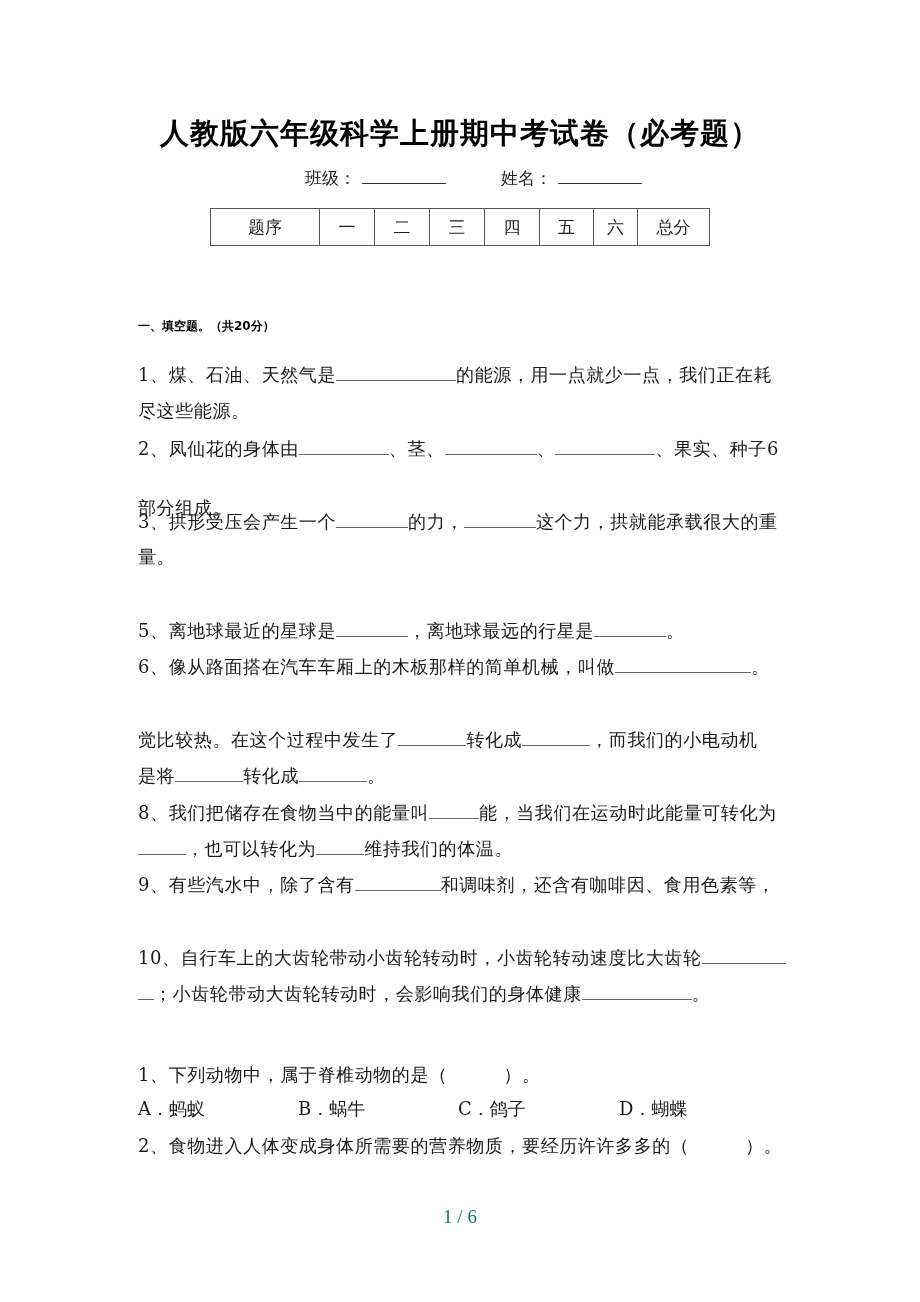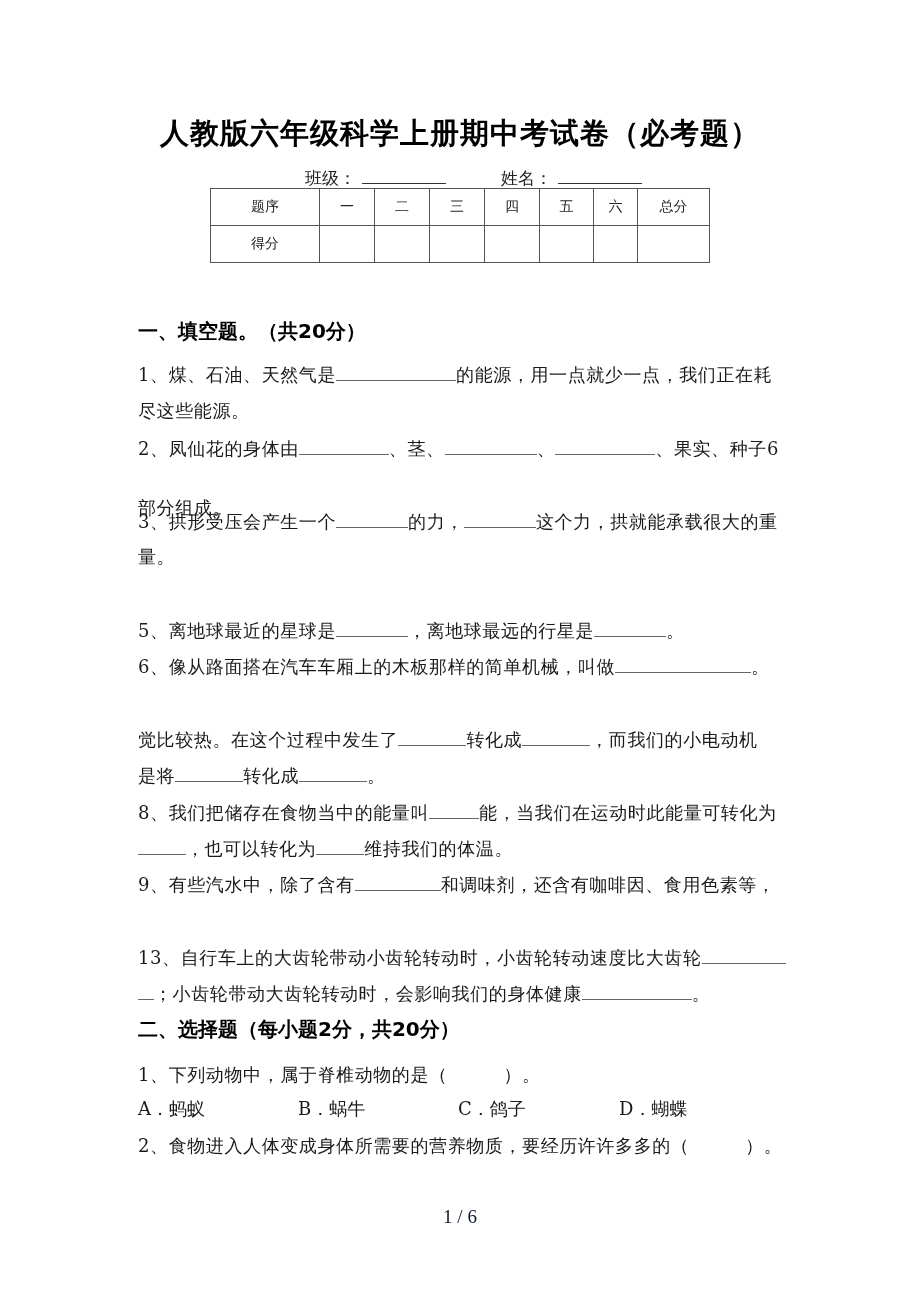--- a/index.html
+++ b/index.html
@@ -17,40 +17,40 @@
   .meta {
     position: absolute; top: 166px; left: 0; width: 920px;
     font-size: 17px; color: #222;
   }
   .meta .field { position: absolute; white-space: nowrap; }
   .meta .blank {
     display: inline-block; width: 84px; border-bottom: 1px solid #333;
     height: 17px; vertical-align: baseline; margin-left: 6px;
   }
   table.score {
-    position: absolute; left: 210px; top: 188px;
-    border-collapse: collapse; font-size: 14px; color: #222;
+    position: absolute; left: 210px; top: 208px;
+    border-collapse: collapse; font-size: 17px; color: #222;
   }
   table.score td {
     border: 1px solid #555; text-align: center; height: 36px; padding: 0;
   }
   .sec {
     position: absolute; left: 138px;
     font-family: "DejaVu Sans", "Liberation Sans", sans-serif;
-    font-weight: bold; font-size: 20px; color: #000; white-space: nowrap;
+    font-weight: bold; font-size: 12px; color: #000; white-space: nowrap;
   }
   .line {
     position: absolute; left: 138px; font-size: 18px; white-space: nowrap;
     color: #1a1a1a; letter-spacing: 0.6px;
   }
   .u { display: inline-block; border-bottom: 1px solid #666; height: 18px; vertical-align: baseline; }
   .opt { position: absolute; font-size: 18px; white-space: nowrap; color: #1a1a1a; }
   .footer {
     position: absolute; top: 1206px; left: 0; width: 920px; text-align: center;
-    font-family: "Liberation Serif", "DejaVu Serif", serif; font-size: 19px; color: #0f172a;
+    font-family: "Liberation Serif", "DejaVu Serif", serif; font-size: 19px; color: #0f766e;
   }
 </style>
 </head>
 <body>
 
 <div class="page">
 
   <div class="title">人教版六年级科学上册期中考试卷（必考题）</div>
 
   <div class="meta">
@@ -67,30 +67,20 @@
         <tr>
       <td style="width:108px">题序</td>
       <td style="width:54px">一</td>
       <td style="width:54px">二</td>
       <td style="width:54px">三</td>
       <td style="width:54px">四</td>
       <td style="width:53px">五</td>
       <td style="width:43px">六</td>
       <td style="width:71px">总分</td>
     </tr>
-    <tr>
-      <td>得分</td>
-      <td></td>
-      <td></td>
-      <td></td>
-      <td></td>
-      <td></td>
-      <td></td>
-      <td></td>
-    </tr>
   </tbody>
     </table>
 
   <div class="sec" style="top:318px;">一、填空题。（共20分）</div>
 
   <div class="line" style="top:362px;"><span>1、煤、石油、天然气是</span><span class="u" style="width:120px"></span><span>的能源，用一点就少一点，我们正在耗</span></div>
   <div class="line" style="top:399px;"><span>尽这些能源。</span></div>
 
   <div class="line" style="top:436px;"><span>2、凤仙花的身体由</span><span class="u" style="width:90px"></span><span>、茎、</span><span class="u" style="width:92px"></span><span>、</span><span class="u" style="width:100px"></span><span>、果实、种子6</span></div>
   <div class="line" style="top:460px;margin-top:36px;"><span>部分组成。</span></div>
@@ -104,24 +94,23 @@
   <div class="line" style="top:654px;"><span>6、像从路面搭在汽车车厢上的木板那样的简单机械，叫做</span><span class="u" style="width:136px"></span><span>。</span></div>
 
   <div class="line" style="top:763px;"><span>是将</span><span class="u" style="width:68px"></span><span>转化成</span><span class="u" style="width:68px"></span><span>。</span></div>
   <div class="line" style="top:727px;"><span>觉比较热。在这个过程中发生了</span><span class="u" style="width:68px"></span><span>转化成</span><span class="u" style="width:68px"></span><span>，而我们的小电动机</span></div>
 
   <div class="line" style="top:800px;"><span>8、我们把储存在食物当中的能量叫</span><span class="u" style="width:50px"></span><span>能，当我们在运动时此能量可转化为</span></div>
   <div class="line" style="top:836px;"><span class="u" style="width:48px"></span><span>，也可以转化为</span><span class="u" style="width:48px"></span><span>维持我们的体温。</span></div>
 
   <div class="line" style="top:872px;"><span>9、有些汽水中，除了含有</span><span class="u" style="width:86px"></span><span>和调味剂，还含有咖啡因、食用色素等，</span></div>
 
-  <div class="line" style="top:945px;"><span>13、自行车上的大齿轮带动小齿轮转动时，小齿轮转动速度比大齿轮</span><span class="u" style="width:84px"></span></div>
+  <div class="line" style="top:945px;"><span>10、自行车上的大齿轮带动小齿轮转动时，小齿轮转动速度比大齿轮</span><span class="u" style="width:84px"></span></div>
   <div class="line" style="top:981px;"><span class="u" style="width:16px"></span><span>；小齿轮带动大齿轮转动时，会影响我们的身体健康</span><span class="u" style="width:110px"></span><span>。</span></div>
 
-  <div class="sec" style="top:1016px;">二、选择题（每小题2分，共20分）</div>
 
   <div class="line" style="top:1063px;">1、下列动物中，属于脊椎动物的是（　　　）。</div>
   <div class="opt" style="top:1097px; left:138px;">A．蚂蚁</div>
   <div class="opt" style="top:1097px; left:298px;">B．蜗牛</div>
   <div class="opt" style="top:1097px; left:458px;">C．鸽子</div>
   <div class="opt" style="top:1097px; left:619px;">D．蝴蝶</div>
 
   <div class="line" style="top:1134px;">2、食物进入人体变成身体所需要的营养物质，要经历许许多多的（　　　）。</div>
 
   <div class="footer">1 / 6</div>

